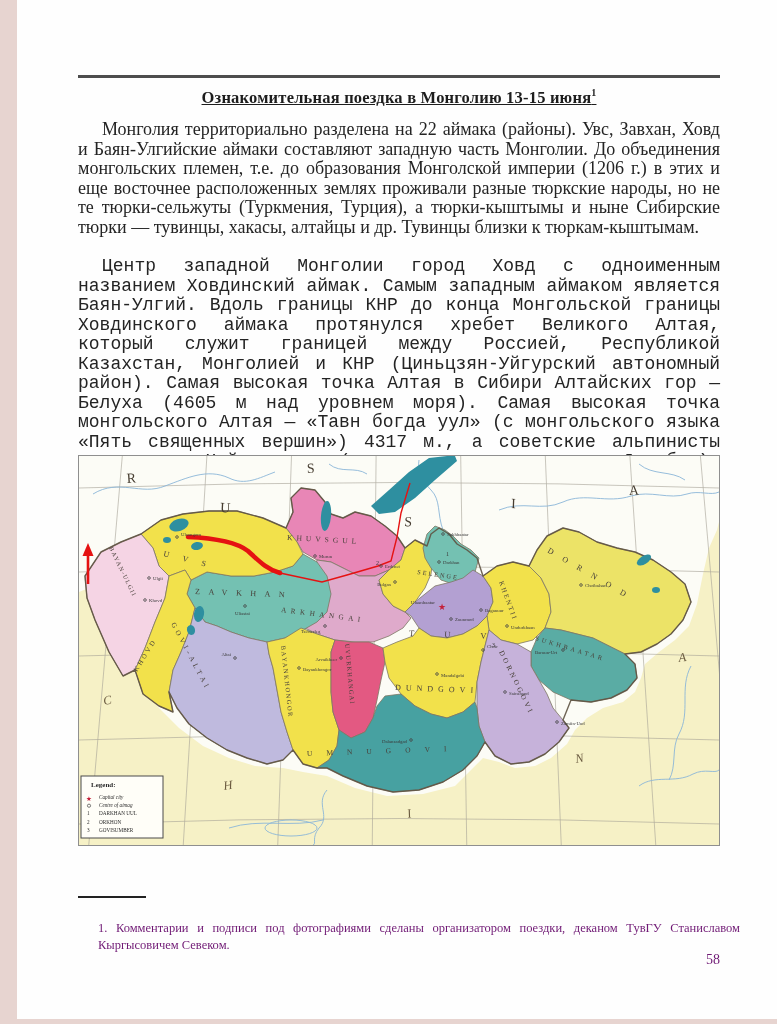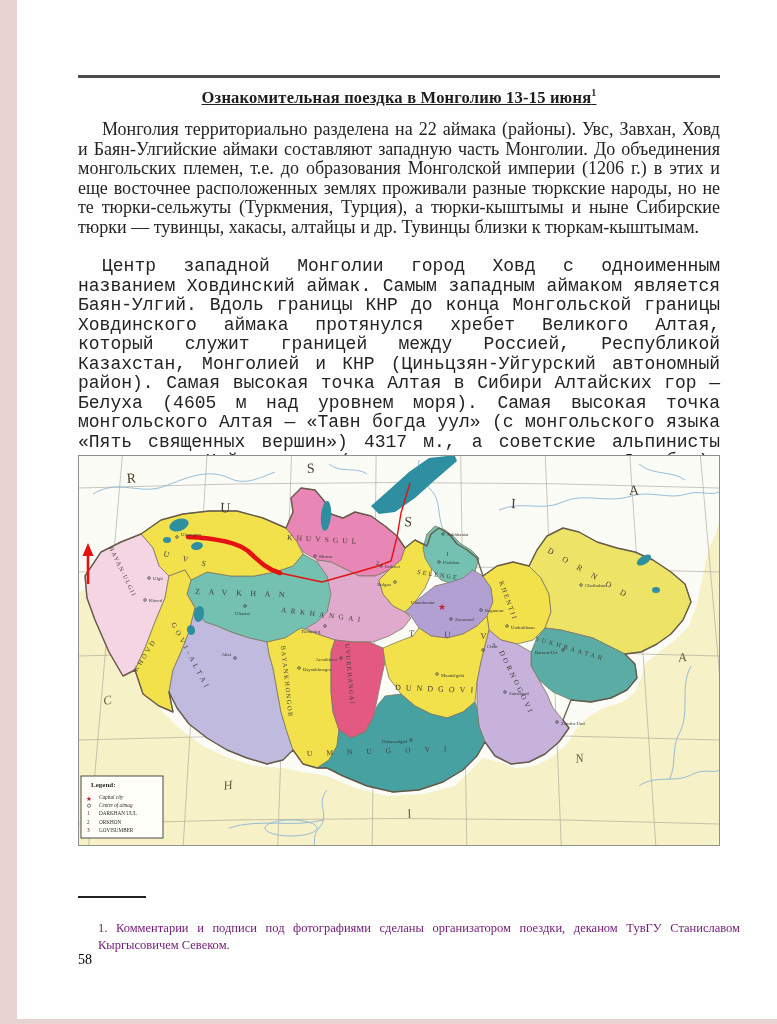--- a/index.html
+++ b/index.html
@@ -13,21 +13,21 @@
          font-size:16.5px;font-weight:bold;color:#1d1d1d;letter-spacing:.2px;text-decoration:underline;}
   .title sup{font-size:10px;}
   .para{position:absolute;left:0;width:642px;margin:0;font-size:18px;line-height:19.5px;
         text-align:justify;text-indent:24px;color:#242424;}
   .para1{top:120px;}
   .para2{top:257px;font-family:Liberation Mono, monospace;}
   .map-wrap{position:absolute;left:0px;top:455px;width:640px;height:389px;border:1px solid #8f8f8f;background:#fcfcf6;}
   .fn-rule{position:absolute;left:0;top:896px;width:68px;height:2px;background:#222;}
   .footnote{position:absolute;left:4px;top:904px;width:642px;margin:16px;font-size:12.5px;line-height:17px;
             text-align:justify;color:#701a75;}
-  .pagenum{position:absolute;left:0;top:952px;width:642px;text-align:left;font-size:14px;color:#000000;}
+  .pagenum{position:absolute;left:0;top:952px;width:642px;text-align:right;font-size:14px;color:#701a75;}
   svg text{font-family:"Liberation Serif","DejaVu Serif",serif;}
 </style>
 </head>
 <body>
 
 <div class="page">
   <div class="strip-left"></div>
   <div class="strip-bottom"></div>
   <div class="content">
     <div class="top-rule"></div>

